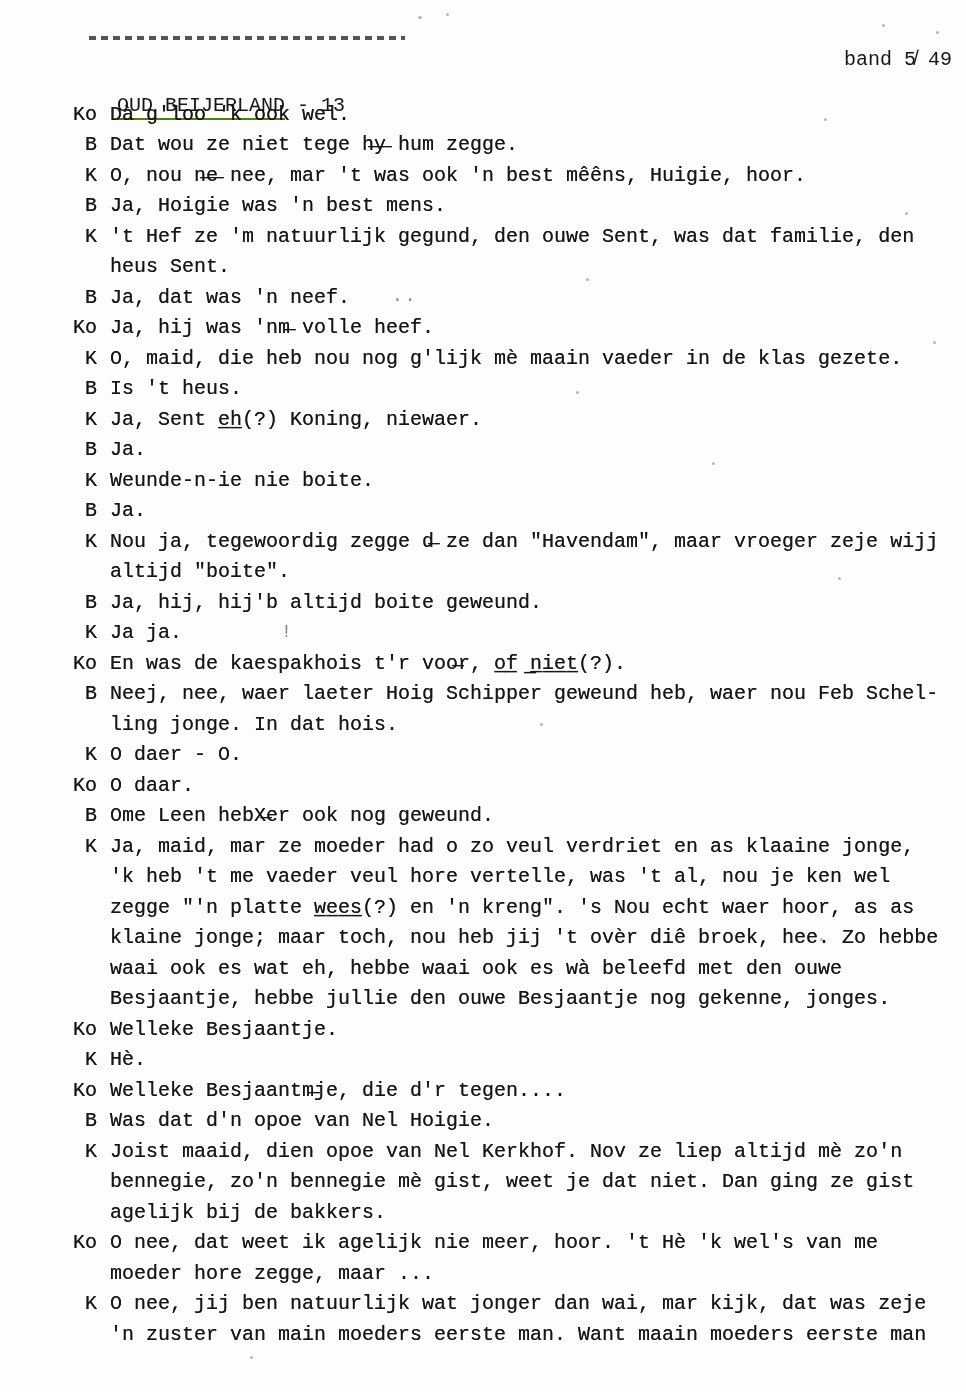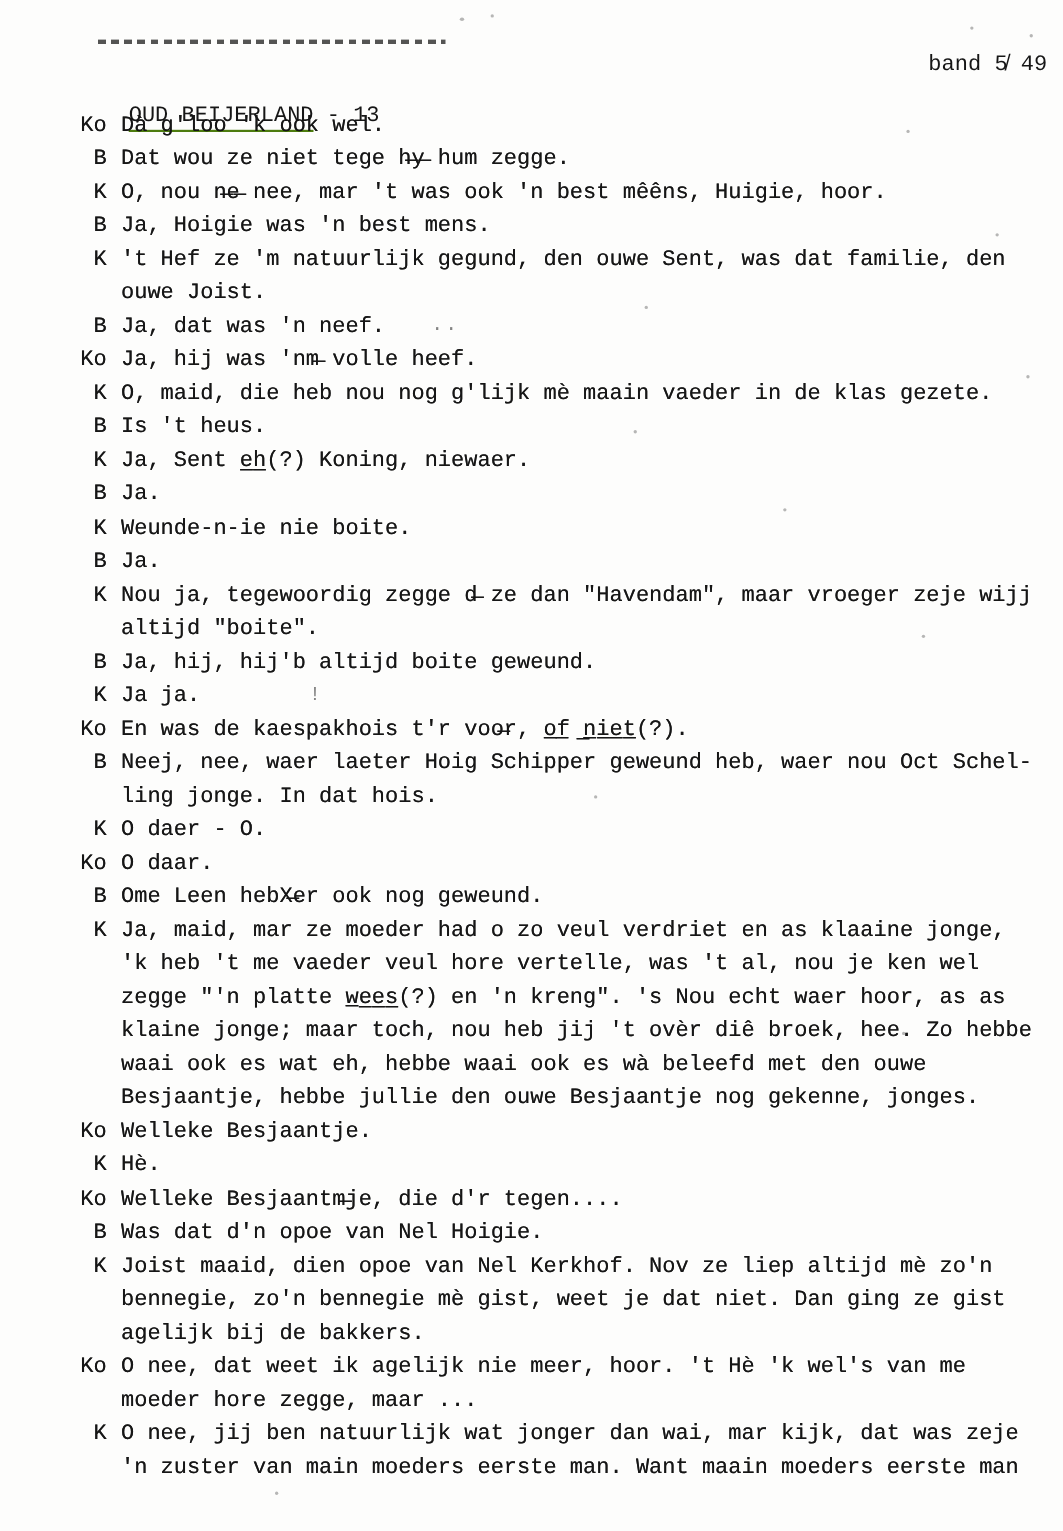--- a/index.html
+++ b/index.html
@@ -81,21 +81,21 @@
       <span class="txt">Ja, Hoigie was 'n best mens.</span>
     </div>
 
     <div class="line">
       <span class="spk">K</span>
       <span class="txt">'t Hef ze 'm natuurlijk gegund, den ouwe Sent, was dat familie, den</span>
     </div>
 
     <div class="line">
       <span class="spk"></span>
-      <span class="txt">ouwe Joist.</span>
+      <span class="txt">heus Sent.</span>
     </div>
 
     <div class="line">
       <span class="spk">B</span>
       <span class="txt">Ja, dat was 'n neef.</span>
     </div>
 
     <div class="line">
       <span class="spk">Ko</span>
       <span class="txt">Ja, hij was 'nm̶ volle heef.</span>
@@ -151,21 +151,21 @@
       <span class="txt">Ja ja.</span>
     </div>
 
     <div class="line">
       <span class="spk">Ko</span>
       <span class="txt">En was de kaespakhois t'r voo̶r, o̲f̲ ̲n̲i̲e̲t̲(?).</span>
     </div>
 
     <div class="line">
       <span class="spk">B</span>
-      <span class="txt">Neej, nee, waer laeter Hoig Schipper geweund heb, waer nou Oct Schel-</span>
+      <span class="txt">Neej, nee, waer laeter Hoig Schipper geweund heb, waer nou Feb Schel-</span>
     </div>
 
     <div class="line">
       <span class="spk"></span>
       <span class="txt">ling jonge. In dat hois.</span>
     </div>
 
     <div class="line">
       <span class="spk">K</span>
       <span class="txt">O daer - O.</span>

